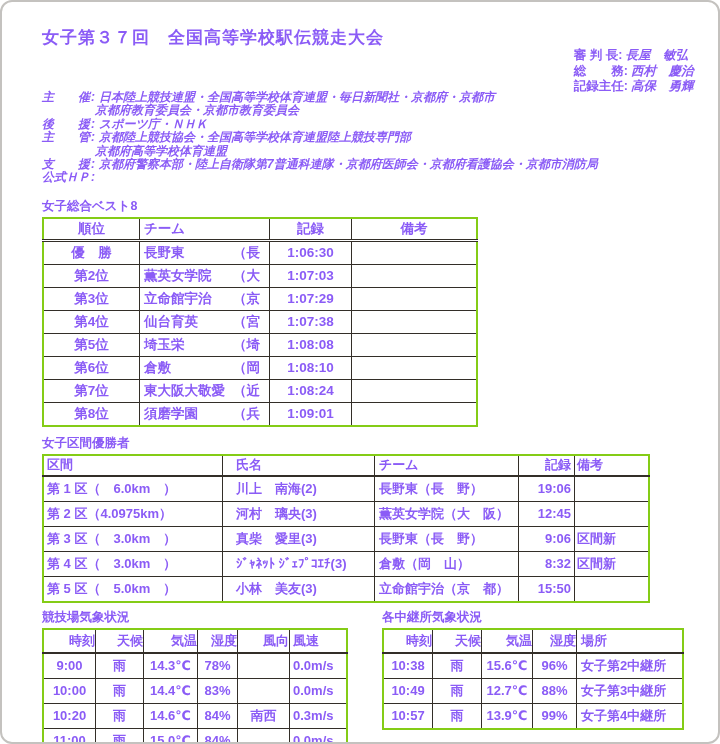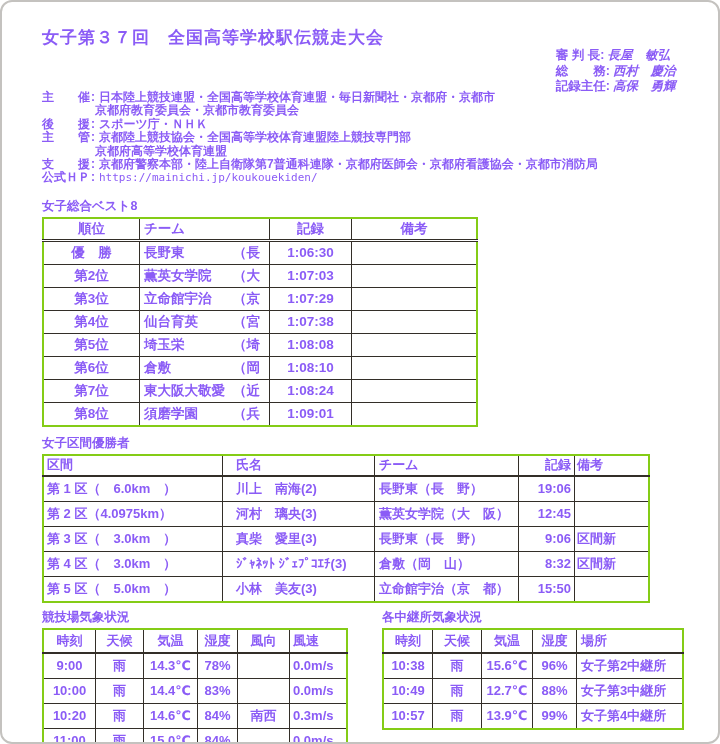--- a/index.html
+++ b/index.html
@@ -6,26 +6,26 @@
   .page {
     position:relative; width:720px; height:744px; box-sizing:border-box;
     background:#ffffff; border:2px solid #c4c2bf; border-radius:12px;
     overflow:hidden; color:#8b5cf6;
     font-family:"Liberation Sans","DejaVu Sans",sans-serif;
   }
   .content { position:relative; padding:24px 22px 0 40px; }
 
   .title { font-size:17px; font-weight:800; letter-spacing:1px; margin-bottom:42px; }
 
-  .officials { position:absolute; top:46px; right:40px; font-size:12.5px; font-weight:700; }
+  .officials { position:absolute; top:46px; right:22px; font-size:12.5px; font-weight:700; }
   .official-row { display:flex; line-height:15.5px; white-space:pre; }
   .official-name { font-style:italic; margin-left:3px; min-width:5.2em; }
 
   .organizers { font-size:12px; font-weight:600; }
-  .org-row { display:flex; line-height:13.4px; white-space:pre; }
+  .org-row { display:flex; line-height:13.4px; white-space:pre;font-style:italic; }
   .org-label { display:inline-block; width:4em; }
   .org-colon { margin:0 4px 0 1px; }
   .org-row:last-child .org-text { font-family:"DejaVu Sans Mono","Liberation Mono",monospace; font-size:11px; font-weight:400; }
 
   .section-label { font-size:12.5px; font-weight:700; margin:0 0 2px 0; }
   .sec-best8 { margin-top:13px; }
   .sec-legs  { margin-top:8px; }
 
   table { border-collapse:collapse; table-layout:fixed; font-weight:700; }
   th, td { border:1px solid #332e28; overflow:hidden; white-space:pre; padding:0; }
@@ -48,21 +48,21 @@
   .t2 td { height:24px; }
   .t2 .c-leg  { width:175px; text-align:left; padding-left:3px; }
   .t2 .c-name { width:138px; text-align:left; padding-left:13px; }
   .t2 .c-team { width:139px; text-align:left; padding-left:4px; }
   .t2 .c-time { width:52px; text-align:right; padding-right:3px; }
   .t2 .c-note { width:71px; text-align:left; padding-left:2px; }
 
   
   .weather-row { display:flex; gap:34px; margin-top:6px; }
   .wt { font-size:13px; }
-  .wt thead th { height:22px; border-bottom:2px solid #332e28; }
+  .wt thead th { height:22px; border-bottom:2px solid #332e28;text-align:right; }
   .wt td { height:24px; text-align:center; }
   .wt1 { width:304px; }
   .wt1 .c-time { width:51px; } .wt1 .c-sky { width:47px; }
   .wt1 .c-temp { width:53px; } .wt1 .c-hum { width:39px; }
   .wt1 .c-dir  { width:51px; } .wt1 .c-speed { width:53px; text-align:left; padding-left:3px; }
   .wt2 { width:300px; }
   .wt2 .c-time { width:48px; } .wt2 .c-sky { width:48px; }
   .wt2 .c-temp { width:50px; } .wt2 .c-hum { width:43px; }
   .wt2 .c-place { width:101px; text-align:left; padding-left:4px; }
 </style>
@@ -109,21 +109,21 @@
 
         <div class="org-row">
           <span class="org-label"></span><span class="org-colon"></span><span class="org-text">京都府高等学校体育連盟</span>
         </div>
 
         <div class="org-row">
           <span class="org-label">支　　援</span><span class="org-colon">:</span><span class="org-text">京都府警察本部・陸上自衛隊第7普通科連隊・京都府医師会・京都府看護協会・京都市消防局</span>
         </div>
 
         <div class="org-row">
-          <span class="org-label">公式ＨＰ</span><span class="org-colon">:</span><span class="org-text">https://mainichi.jp/koukouekiden/</span>
+          <span class="org-label">公式ＨＰ</span><span class="org-colon">:</span>
         </div>
       </div>
 
     <div class="section-label sec-best8">女子総合ベスト8</div>
     <table class="t1">
       <thead>
         <tr>
           <th class="c-rank">順位</th>
           <th class="c-team">チーム</th>
           <th class="c-time">記録</th>

